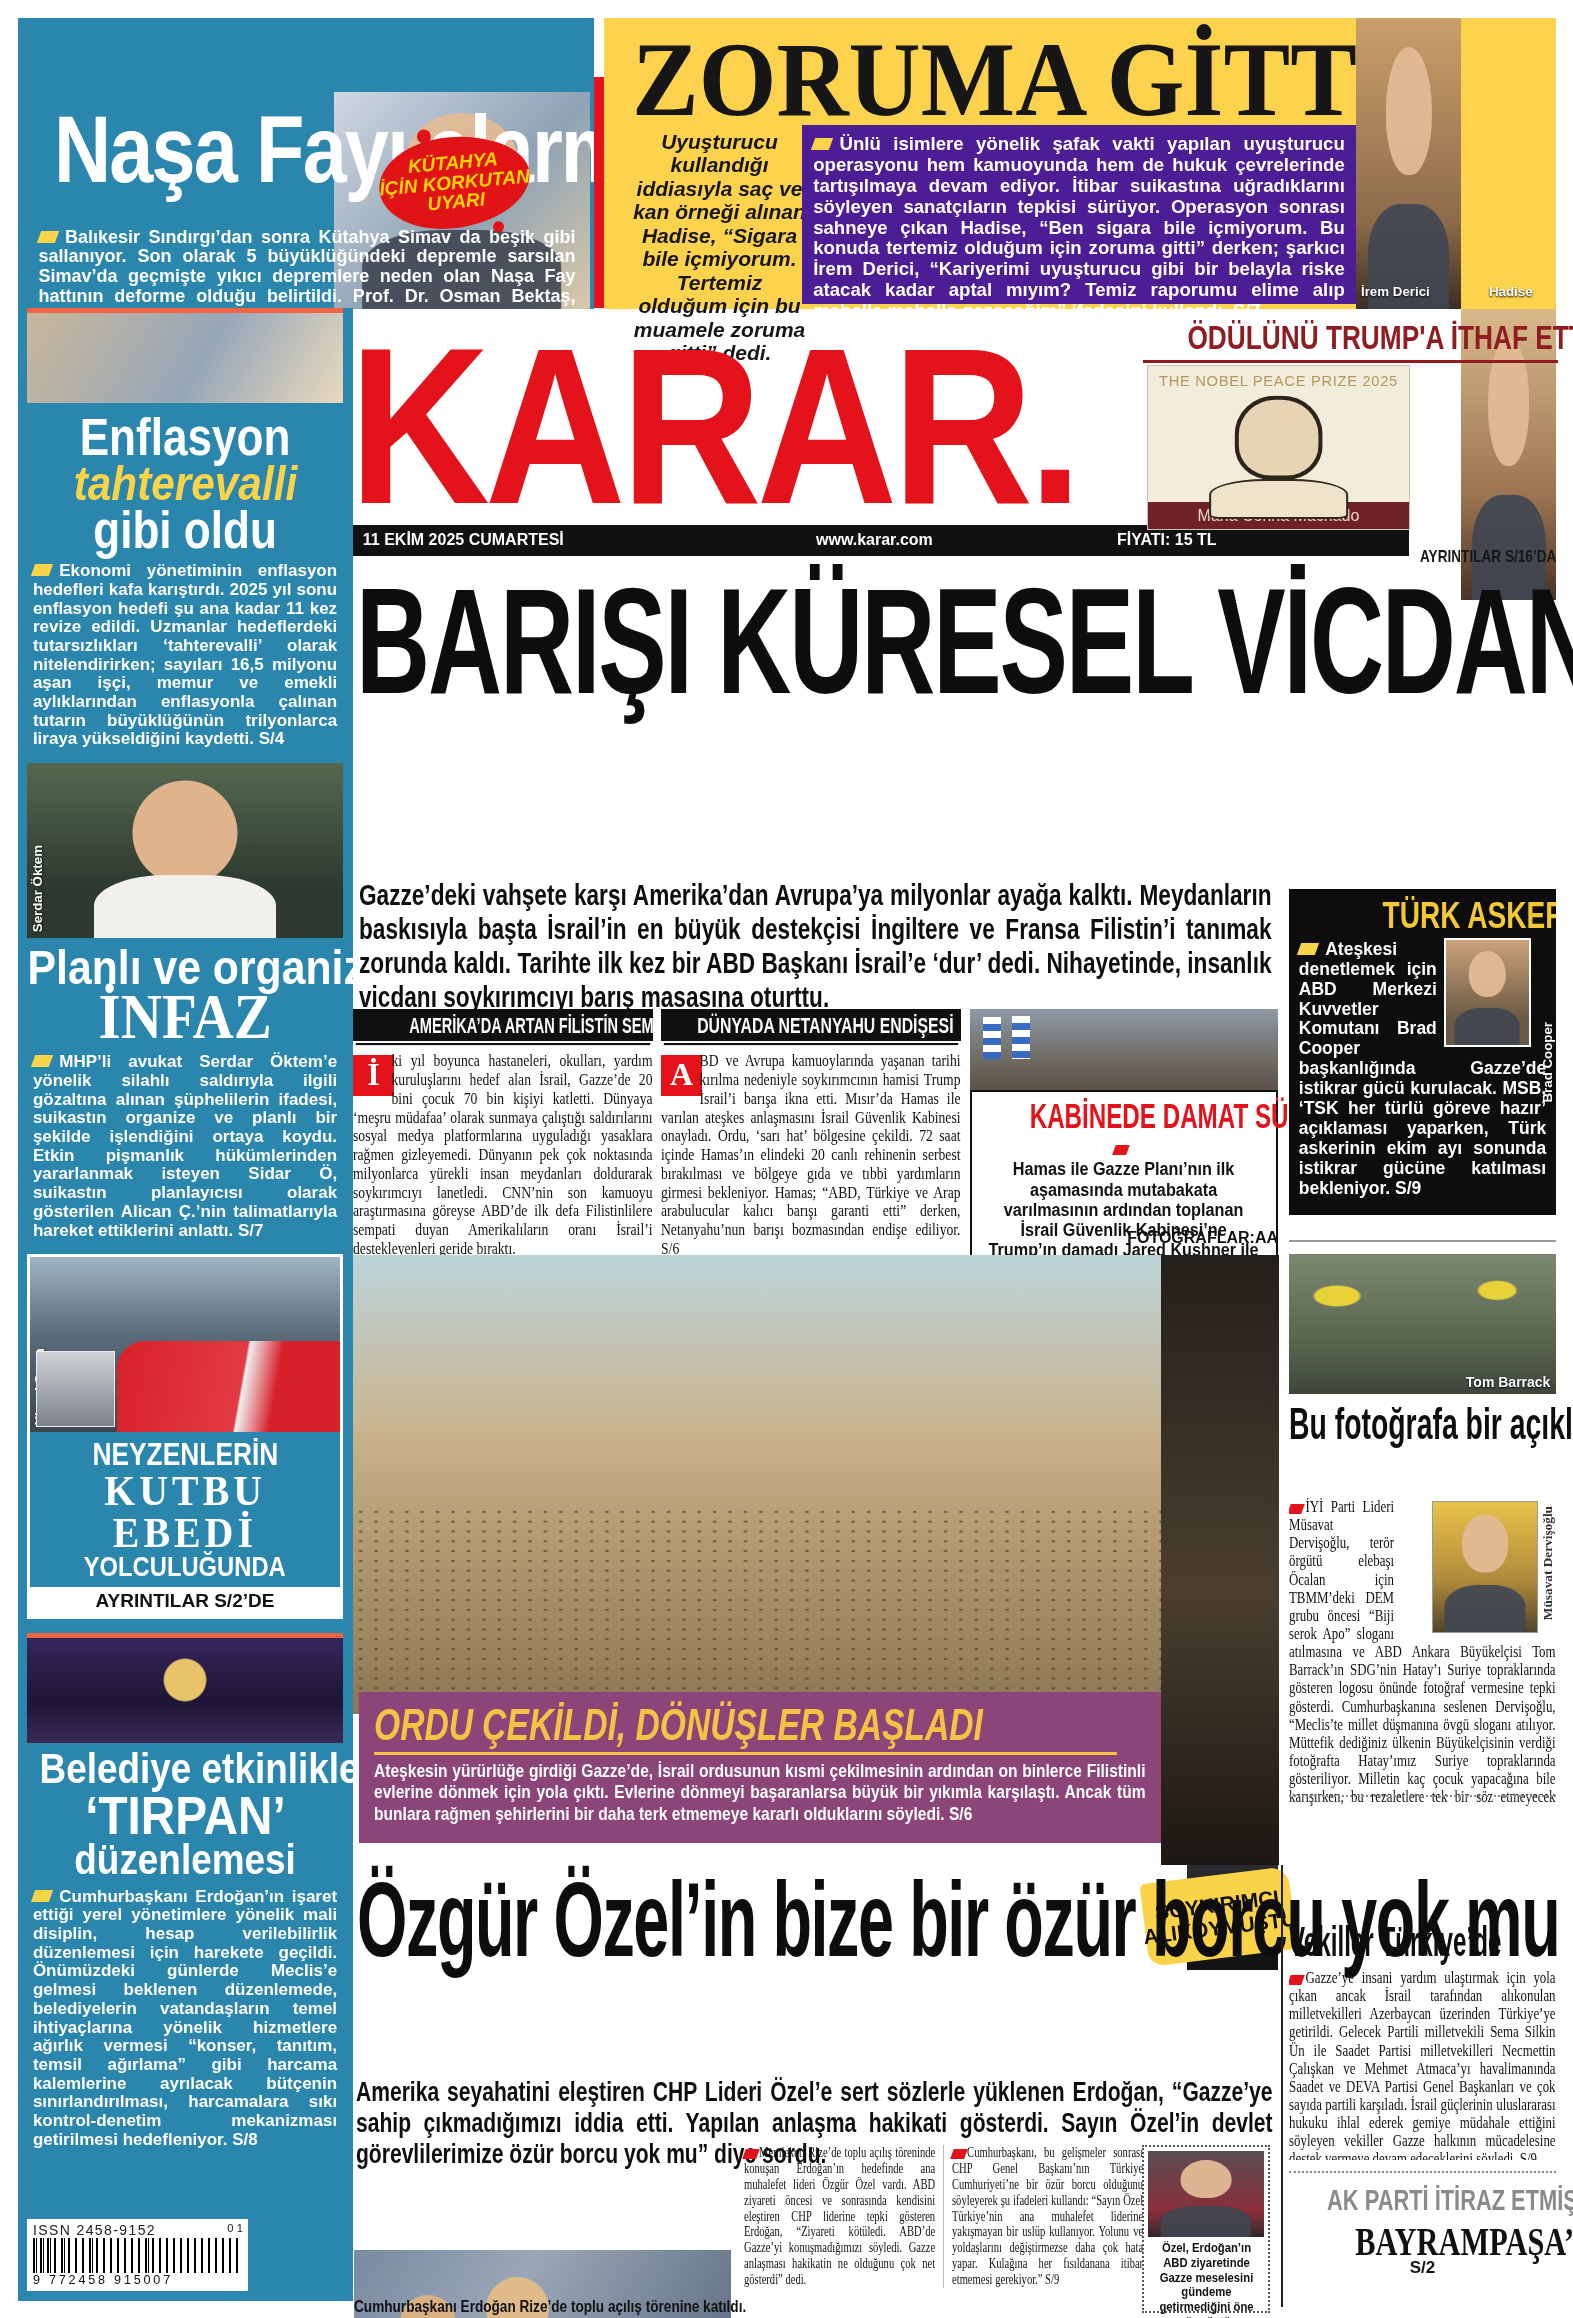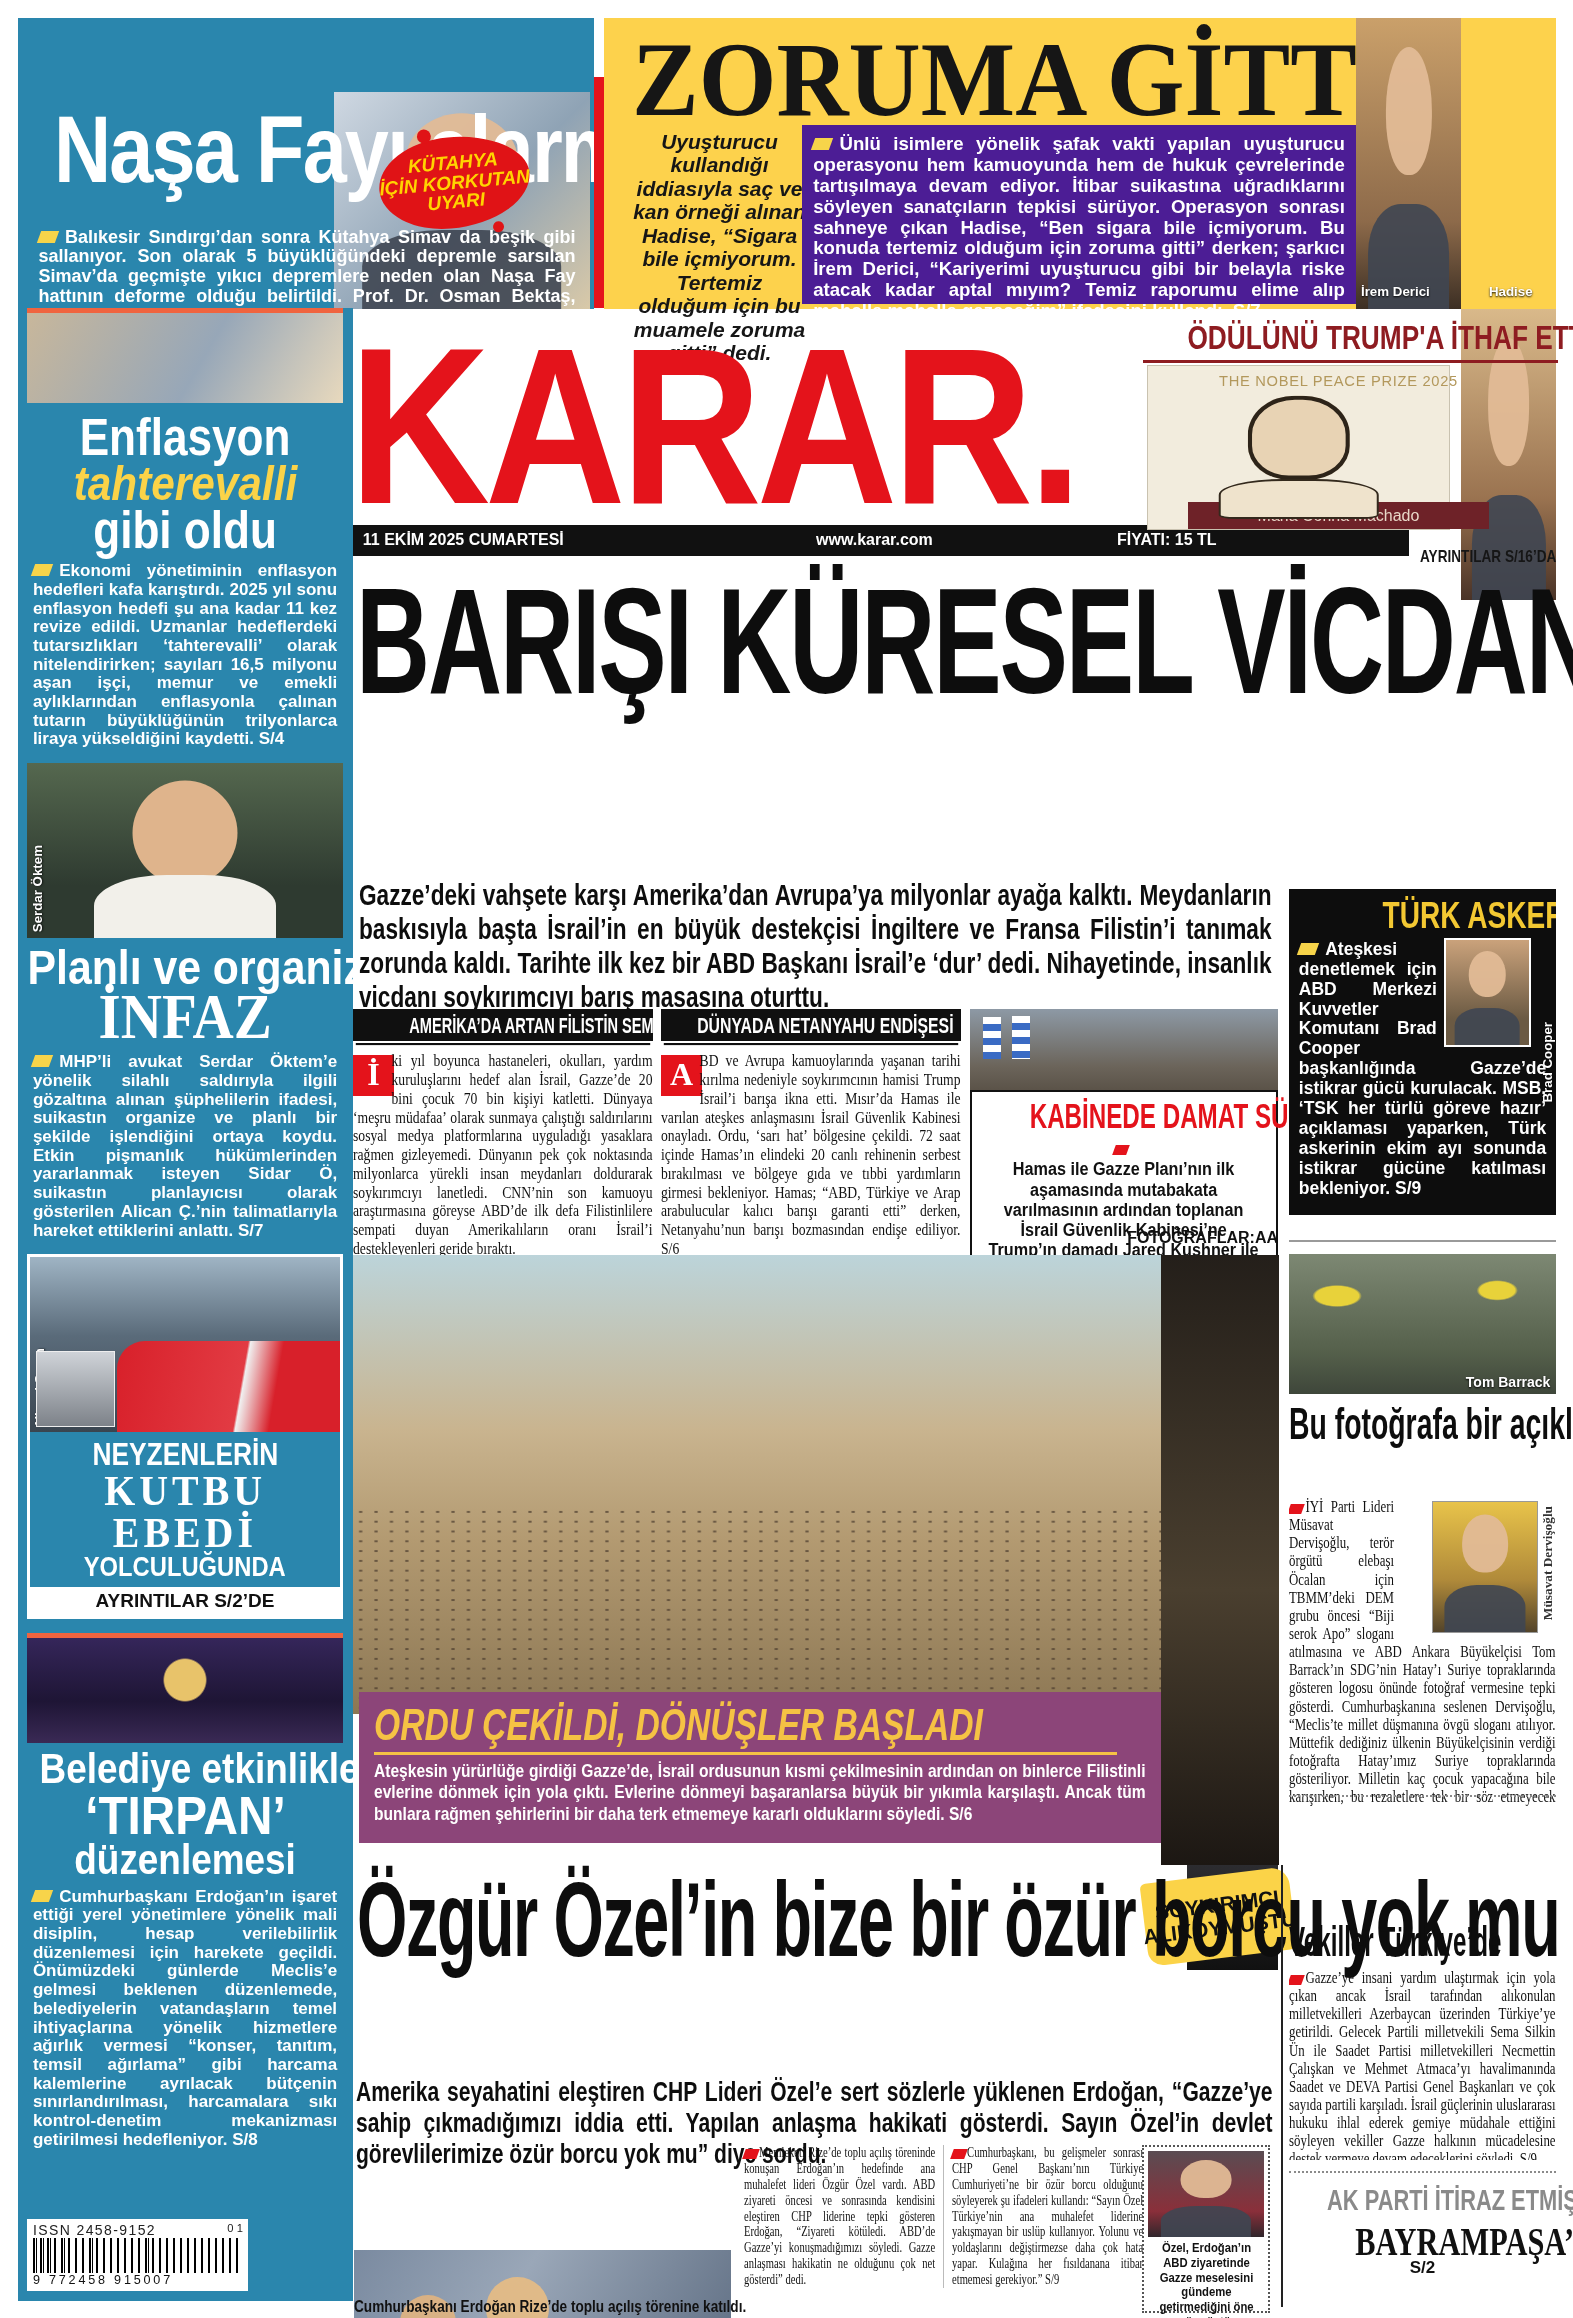--- a/index.html
+++ b/index.html
@@ -24,21 +24,21 @@
   .serifbody{font-family:"Liberation Serif",serif;color:#111;}
   .dropcap{float:left;width:41px;height:41px;background:#e4131b;color:#fff;
            font-family:"Liberation Serif",serif;font-weight:bold;font-size:32px;line-height:39px;
            text-align:center;margin:3.5px 8.4px 0 0;}
   .splash{position:absolute;background:#e01316;border-radius:48% 52% 55% 45%/52% 46% 54% 48%;
           transform:rotate(-5deg);display:flex;align-items:center;justify-content:center;text-align:center;}
   .splash::before{content:"";position:absolute;top:-9.8px;left:28%;width:14px;height:14px;border-radius:50%;background:#e01316;}
   .splash::after{content:"";position:absolute;bottom:-8.4px;right:20%;width:11.2px;height:11.2px;border-radius:50%;background:#e01316;}
   .dotline{border-top:2.8px dotted #8a8a8a;}
   .barcode{height:35px;background:repeating-linear-gradient(90deg,#000 0 2.1px,#fff 2.1px 3.5px,#000 3.5px 4.2px,#fff 4.2px 7px,#000 7px 9px,#fff 9px 10.5px,#000 10.5px 11.2px,#fff 11.2px 14px);}
-  .sketch{position:relative;background:#f2ecdd;padding-left:40px;}
+  .sketch{position:relative;background:#f2ecdd;}
   .sketch::before{content:"";position:absolute;left:50%;top:44%;width:34%;height:52%;transform:translate(-50%,-50%);
       border-radius:46% 46% 40% 40%;background:#e8d3b4;box-shadow:0 0 0 4.2px #2d2419 inset;}
   .sketch::after{content:"";position:absolute;left:50%;bottom:6%;width:52%;height:22%;transform:translateX(-50%);
       border-radius:40% 40% 10% 10%;background:#efe3cc;border:2.1px solid #33291c;}
 </style>
 </head>
 <body>
 
 <div class="page">
 

